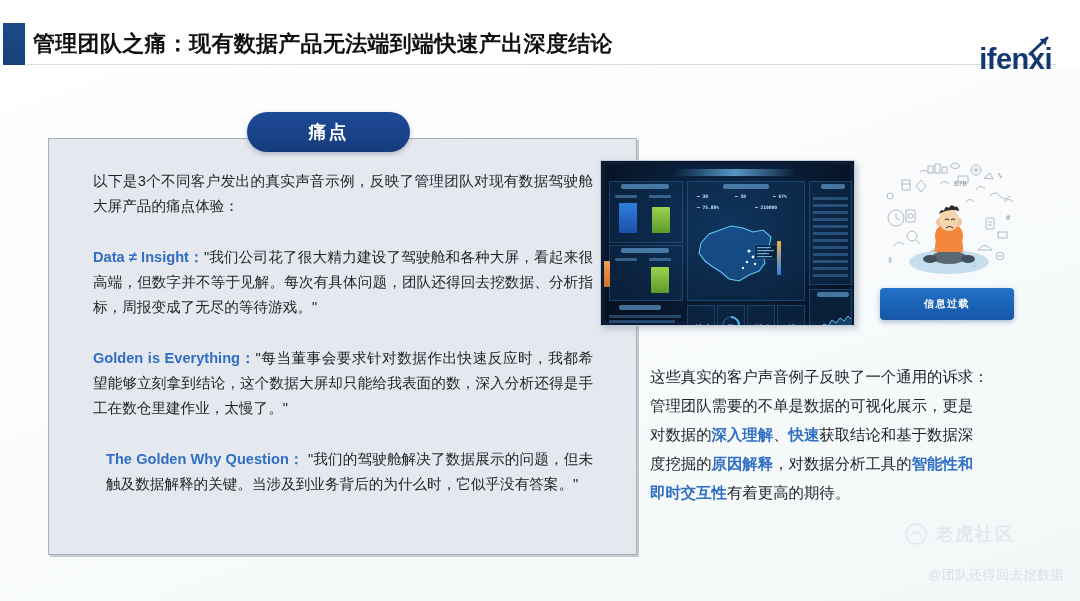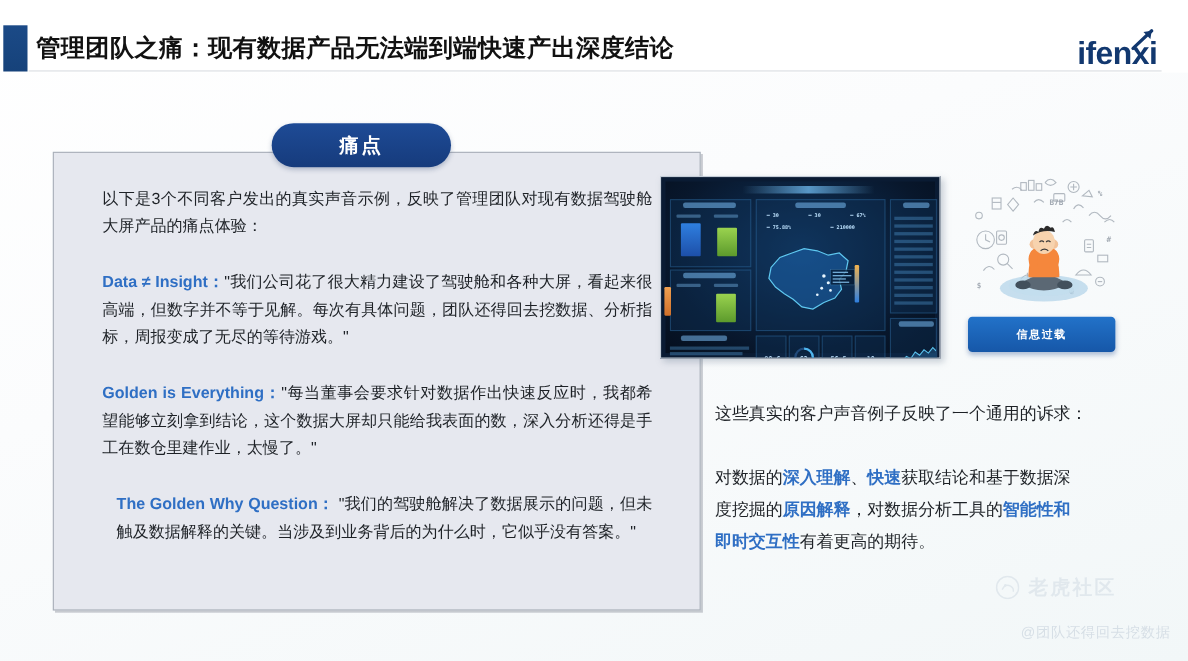--- a/index.html
+++ b/index.html
@@ -28,21 +28,21 @@
     background: #1d4e8f;
     background: linear-gradient(180deg,#1b4a87 0%, #16427a 100%);
   }
   #page-title {
     position: absolute; left: 33px; top: 24px;
     font-size: 22px; font-weight: bold; color: #111111;
     letter-spacing: .3px; line-height: 40px;
     white-space: nowrap;
   }
   #logo {
-    position: absolute; right: 28px; top: 28px;
+    position: absolute; right: 28px; top: 38px;
     height: 42px; display: flex; align-items: center; text-align: center;
   }
   #logo-text {
     font-size: 29px; font-weight: bold; color: #12386f;
     letter-spacing: -.5px; font-style: normal;
   }
   #logo-swoosh { position: absolute; right: 2px; top: -2px; }
 
   
   #pain-card {
@@ -344,21 +344,21 @@
     <path d="M71 62 q2 -2 4 0" stroke="#3a3a3a" stroke-width="1.1" fill="none"></path>
     <path d="M66 70 q3.5 -3 7 0" stroke="#3a3a3a" stroke-width="1.1" fill="none"></path>
   </svg>
 
   <div id="overload-btn">
     <span id="overload-btn-label">信息过载</span>
   </div>
 
   <div id="summary">
     <span>这些真实的客户声音例子反映了一个通用的诉求：</span><br>
-    <br>
+    <span>管理团队需要的不单是数据的可视化展示，更是</span><br>
     <span>对数据的</span><span class="hl">深入理解</span><span>、</span><span class="hl">快速</span><span>获取结论和基于数据深</span><br>
     <span>度挖掘的</span><span class="hl">原因解释</span><span>，对数据分析工具的</span><span class="hl">智能性和</span><br>
     <span class="hl">即时交互性</span><span>有着更高的期待。</span>
   </div>
 
   <div id="wm-top">
     <svg width="22" height="22" viewBox="0 0 22 22">
       <circle cx="11" cy="11" r="10" fill="none" stroke="#cfd9e2" stroke-width="1.4"></circle>
       <path d="M6 13 q3 -6 8 -3 q3 2 2 5" fill="none" stroke="#cfd9e2" stroke-width="1.3"></path>
       <circle cx="9" cy="9" r="1.2" fill="#cfd9e2"></circle>

